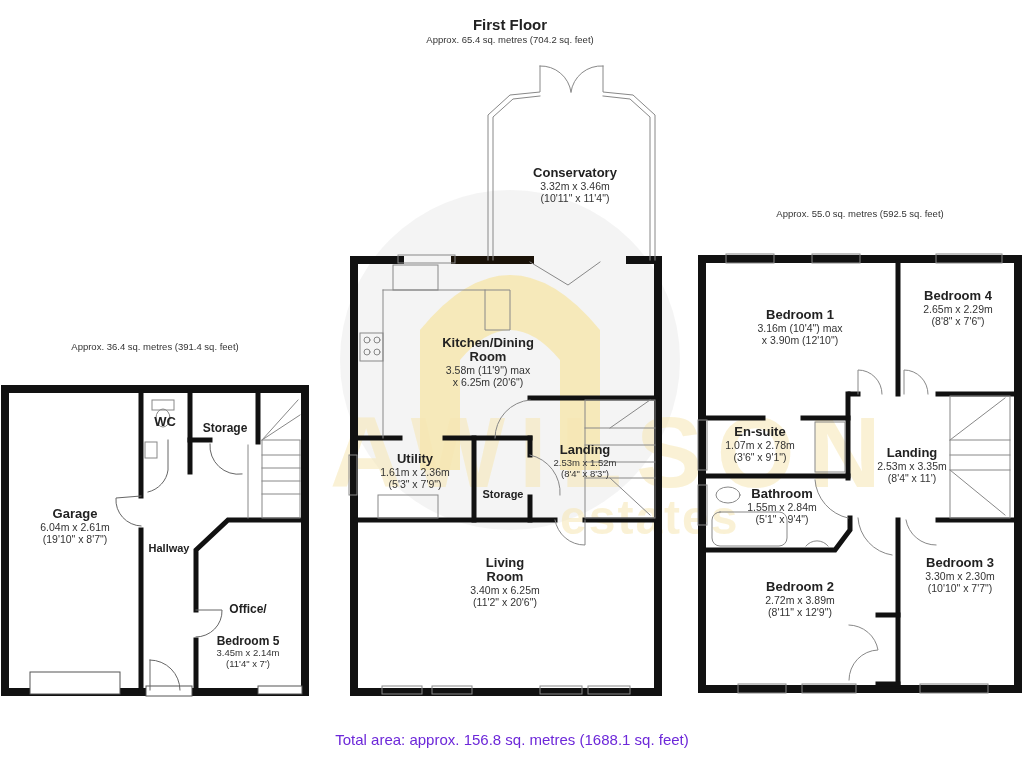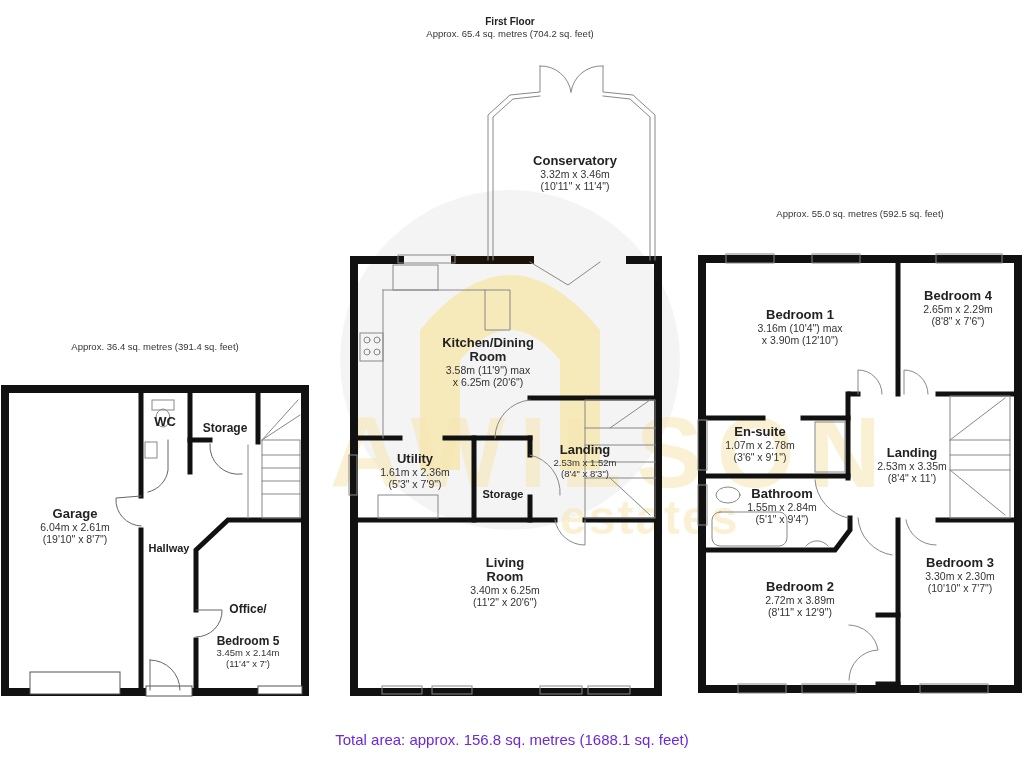--- a/index.html
+++ b/index.html
@@ -1,20 +1,20 @@
 <!DOCTYPE html>
 <html><head>
 <meta charset="utf-8">
 <style>
   html, body { margin: 0; padding: 0; background: #ffffff; }
   body { width: 1024px; height: 768px; position: relative; overflow: hidden;
          font-family: "Liberation Sans", sans-serif; color: #222; }
   svg.plan { position: absolute; left: 0; top: 0; }
   .abs { position: absolute; text-align: center; white-space: nowrap; }
-  .floor-title { font-weight: bold; font-size: 10px; color: #222; }
+  .floor-title { font-weight: bold; font-size: 15px; color: #222; }
   .floor-area { font-size: 9.5px; color: #333; margin-top: 1px; }
   .room-name { font-weight: bold; font-size: 13px; color: #222; line-height: 14px; }
   .room-name.sm { font-size: 12px; margin-top: 20px; }
   .room-dim { font-size: 10.5px; color: #333; line-height: 12px; }
   .room-dim.sm { font-size: 9.5px; line-height: 11px; }
   .total { font-size: 15px; color: #6d28d9; }
   .wm { position: absolute; font-weight: bold; color: #f6e7b3; opacity: 0.55; letter-spacing: 6px; }
 </style>
 </head>
 <body>
@@ -198,21 +198,21 @@
 <div class="abs room-name" style="left:150px; top:415px; width:30px;">WC</div>
 <div class="abs room-name sm" style="left:192px; top:401px; width:66px;">Storage</div>
 <div class="abs room-name sm" style="left:146px; top:521px; width:46px; font-size:11px;">Hallway</div>
 <div class="abs" style="left:198px; top:583px; width:100px;">
   <div class="room-name sm" style="line-height:12px;">Office/</div>
   <div class="room-name sm" style="line-height:12px;">Bedroom 5</div>
   <div class="room-dim sm">3.45m x 2.14m</div>
   <div class="room-dim sm">(11'4" x 7')</div>
 </div>
 
-<div class="abs" style="left:510px; top:154px; width:130px;">
+<div class="abs" style="left:510px; top:166px; width:130px;">
   <div class="room-name">Conservatory</div>
   <div class="room-dim">3.32m x 3.46m</div>
   <div class="room-dim">(10'11" x 11'4")</div>
 </div>
 <div class="abs" style="left:418px; top:336px; width:140px;">
   <div class="room-name">Kitchen/Dining</div>
   <div class="room-name">Room</div>
   <div class="room-dim">3.58m (11'9") max</div>
   <div class="room-dim">x 6.25m (20'6")</div>
 </div>

